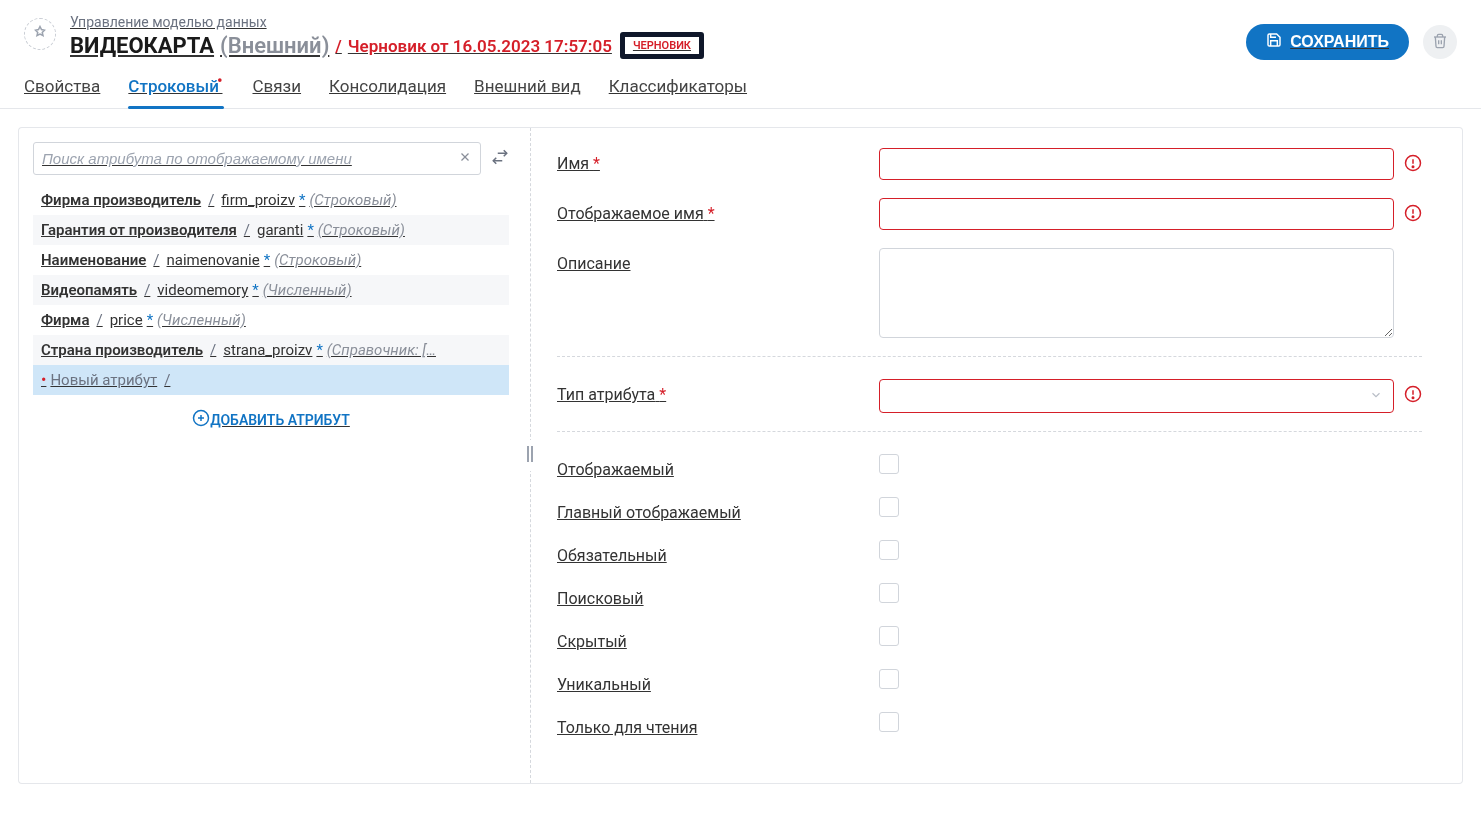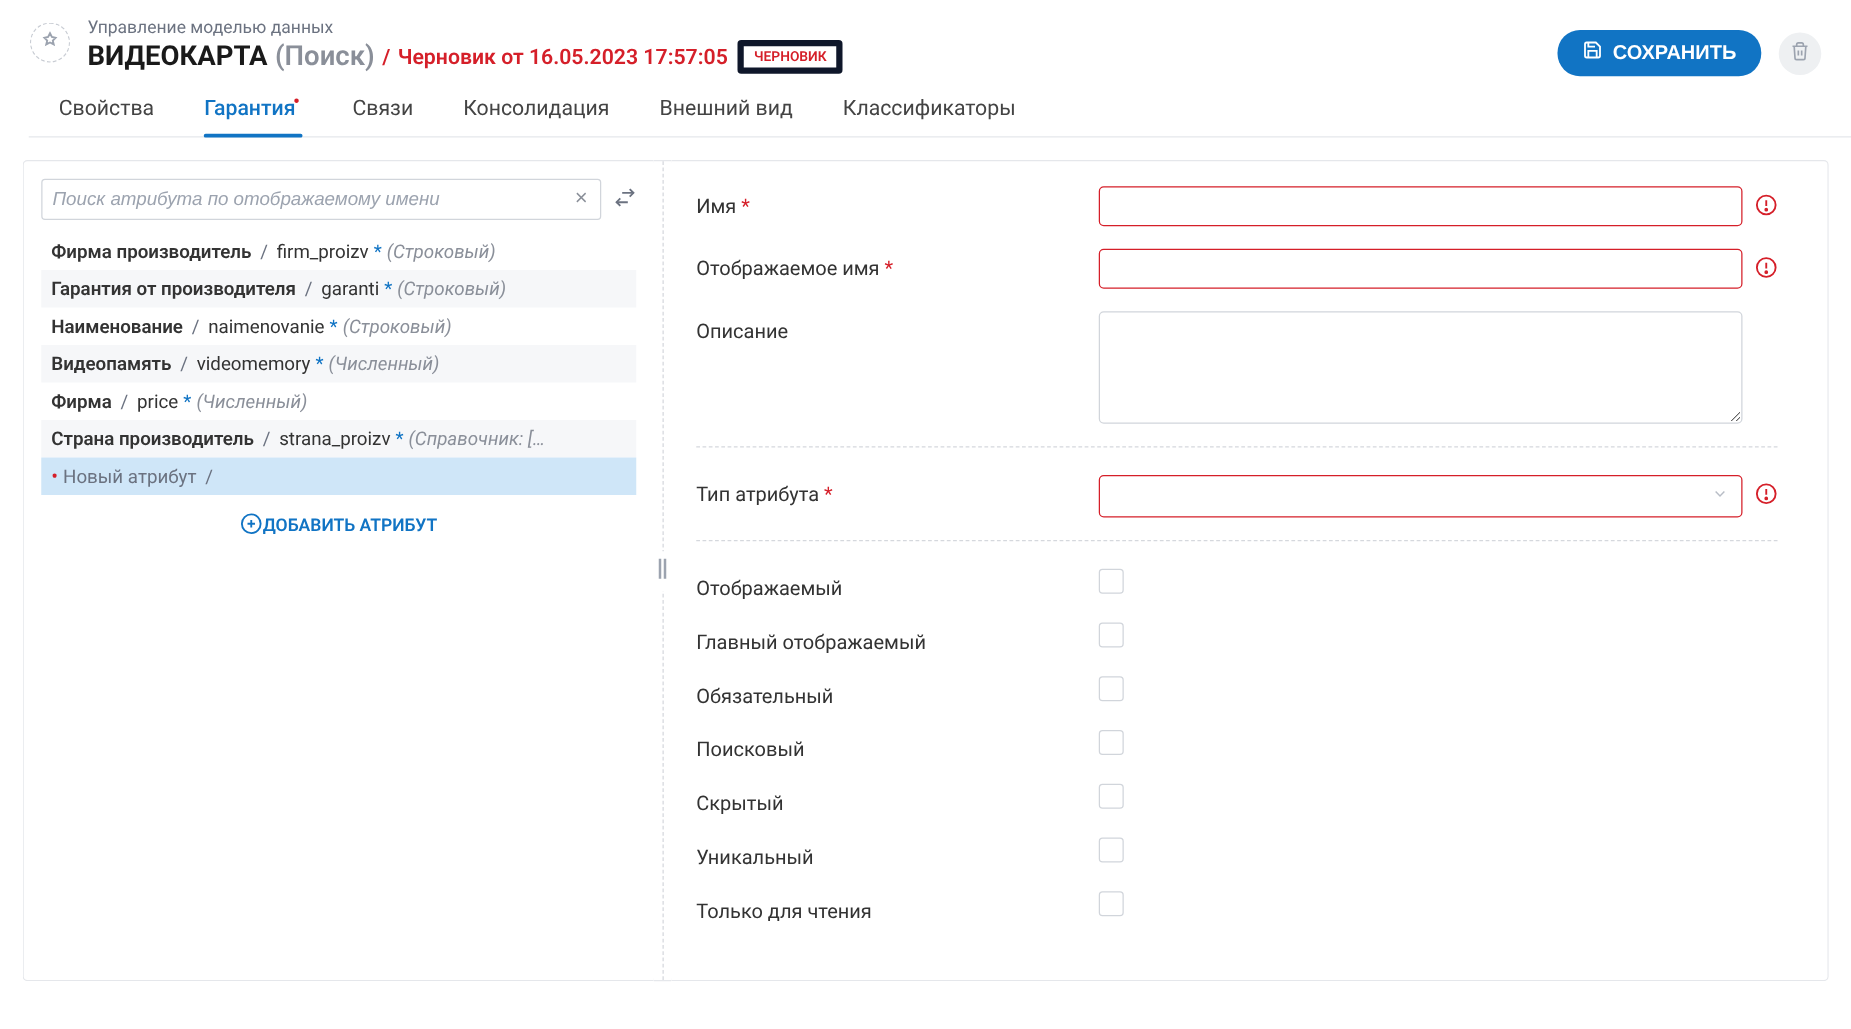--- a/index.html
+++ b/index.html
@@ -2,21 +2,21 @@
 <html><head>
   <meta charset="utf-8">
   <style>
     * { box-sizing: border-box; margin: 0; padding: 0; }
     body {
       font-family: -apple-system, BlinkMacSystemFont, "Segoe UI", Roboto, Arial, sans-serif;
       background: #ffffff;
       color: #333;
       font-size: 14px;
     }
-    .container { width: 1481px; height: 823px; position: relative; }
+    .container { width: 1481px; height: 823px; position: relative; text-decoration: underline; }
     
     
     .header {
       display: flex;
       align-items: flex-start;
       padding: 14px 24px 0;
       gap: 14px;
     }
     .header-icon {
       width: 32px; height: 32px;
@@ -59,24 +59,23 @@
       background: #eef0f2;
       border-radius: 50%;
       color: #9ca3af;
       cursor: pointer;
       display: flex; align-items: center; justify-content: center;
     }
 
     
     .tabs {
       display: flex;
-      gap: 40px;
+      gap: 28px;
       padding: 16px 24px 0;
       border-bottom: 1px solid #e5e7eb;
-      margin-left: 23px;
     }
     .tab {
       font-size: 17px;
       color: #444;
       padding-bottom: 12px;
       cursor: pointer;
       position: relative;
     }
     .tab.active {
       color: #1174c4;
@@ -237,21 +236,21 @@
 <div class="header">
   <div class="header-icon">
     <svg width="18" height="18" viewBox="0 0 24 24" fill="none" stroke="currentColor" stroke-width="2">
           <path d="M12 2l2 4 4 1-3 3 1 4-4-2-4 2 1-4-3-3 4-1z"></path>
         </svg>
   </div>
   <div class="header-text">
     <div class="breadcrumb">Управление моделью данных</div>
     <div class="title-row">
       <span class="title-main">ВИДЕОКАРТА</span>
-      <span class="title-sub">(Поиск)</span>
+      <span class="title-sub">(Внешний)</span>
       <span class="title-draft">/</span>
       <span class="title-draft">Черновик от 16.05.2023 17:57:05</span>
       <span class="draft-badge">ЧЕРНОВИК</span>
     </div>
   </div>
   <div class="header-actions">
     <button class="save-btn">
       <span>
         <svg width="16" height="16" viewBox="0 0 24 24" fill="none" stroke="currentColor" stroke-width="2.2">
               <path d="M19 21H5a2 2 0 0 1-2-2V5a2 2 0 0 1 2-2h11l5 5v11a2 2 0 0 1-2 2z"></path>
@@ -269,21 +268,21 @@
               <path d="M10 11v6M14 11v6"></path>
               <path d="M8 6V4a2 2 0 0 1 2-2h4a2 2 0 0 1 2 2v2"></path>
             </svg>
       </span>
     </button>
   </div>
 </div>
 
 <div class="tabs">
   <div class="tab"><span>Свойства</span></div>
-  <div class="tab active"><span>Гарантия</span><span class="tab-dot">•</span></div>
+  <div class="tab active"><span>Строковый</span><span class="tab-dot">•</span></div>
   <div class="tab"><span>Связи</span></div>
   <div class="tab"><span>Консолидация</span></div>
   <div class="tab"><span>Внешний вид</span></div>
   <div class="tab"><span>Классификаторы</span></div>
 </div>
 
 <div class="main">
 
   <div class="panel left">
     <div class="left-inner">

